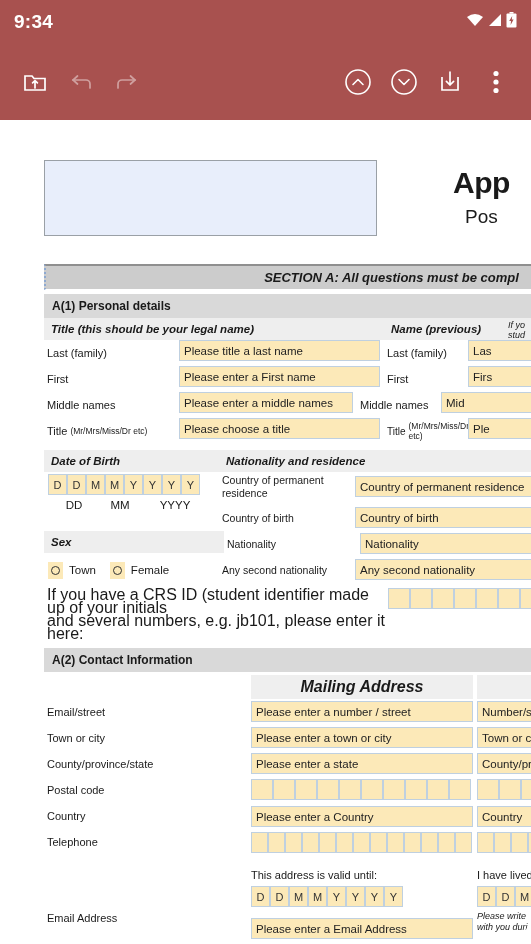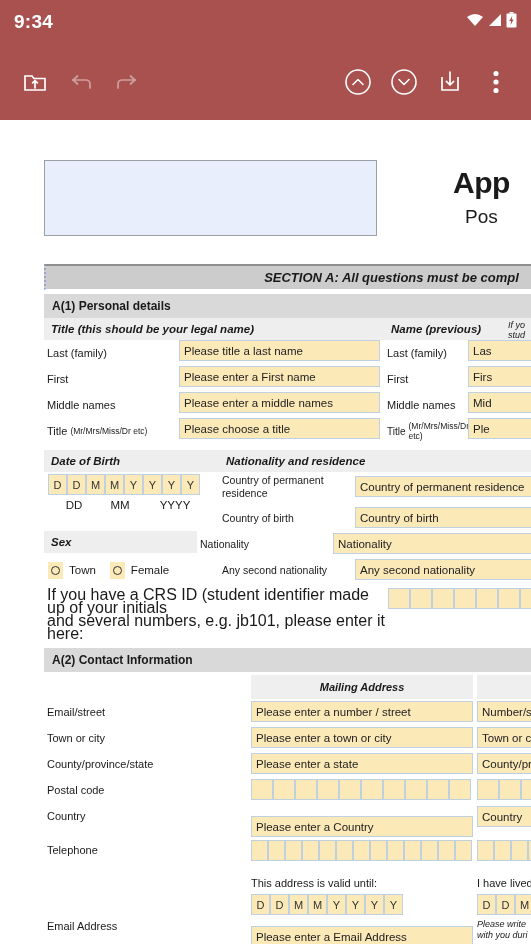--- a/index.html
+++ b/index.html
@@ -31,20 +31,21 @@
   .tb-btn { width: 46px; height: 46px; display: flex; align-items: center; justify-content: center; }
   .tb-spacer { flex: 1; }
   .tb-dis { opacity: .45; }
 
   
   .doc {
     position: relative;
     height: calc(944px - 120px);
     background: #ffffff;
     overflow: hidden;
+    border-radius: 31px;
   }
   .page {
     position: absolute;
     left: 0; top: 0;
     width: 760px;          
     padding: 40px 0 0 44px;
     font-size: 11px;
     color: #1a1a1a;
   }
 
@@ -132,21 +133,21 @@
   }
   .radio-lbl { font-size: 11.5px; }
 
   .note { font-size: 16px; line-height: 13px; }
   .ital { font-style: italic; font-size: 9px; line-height: 11px; }
 
   .dob-legend { display: flex; font-size: 11.5px; height: 20px; align-items: center; }
 
   .colhdr {
     background: #efefef;
-    font-style: italic; font-weight: bold; font-size: 11px;
+    font-style: italic; font-weight: bold; font-size: 16px;
     display: flex; align-items: center; justify-content: center;
     height: 24px;
   }
 </style>
 </head>
 <body>
 
 <div class="statusbar">
   <span class="clock">9:34</span>
   <span class="status-right">
@@ -271,21 +272,21 @@
         <div class="lbl" style="width:88px;padding-left:7px">First</div>
         <div class="fld" style="width:110px">Firs</div>
 
       </div>
 
       <div class="row">
         <div class="lbl" style="width:135px">
           <span>Middle names</span>
           <span class="small"></span>
         </div>
-        <div class="fld" style="width:201px">Please enter a middle names</div>
+        <div class="fld" style="width:174px">Please enter a middle names</div>
         <div class="lbl" style="width:88px;padding-left:7px">Middle names</div>
         <div class="fld" style="width:110px">Mid</div>
 
       </div>
 
       <div class="row">
         <div class="lbl" style="width:135px">
           <span>Title</span>
           <span class="small">(Mr/Mrs/Miss/Dr etc)</span>
         </div>
@@ -327,21 +328,21 @@
             <div class="fld" style="width:372px;margin-top:4px">Country of permanent residence</div>
           </div>
           <div class="row">
             <div class="lbl" style="width:136px;font-size:10.5px">Country of birth</div>
             <div class="fld" style="width:372px;margin-top:2px">Country of birth</div>
           </div>
         </div>
       </div>
 
       <div class="row">
-        <div class="cap" style="width:153px">Sex</div>
+        <div class="cap" style="width:180px">Sex</div>
         <div class="lbl" style="width:136px;font-size:10.5px">Nationality</div>
         <div class="fld" style="width:372px;margin-top:2px">Nationality</div>
       </div>
 
       <div class="row">
         <div style="width:175px;display:flex;align-items:center;gap:14px;padding-left:4px">
           <span class="radio-wrap">
             <span class="radio">
                 <i></i>
               </span>
@@ -421,21 +422,21 @@
         <div class="boxes" style="margin-top:2px;margin-left:4px">
           <div class="bx wide"></div>
           <div class="bx wide"></div>
           <div class="bx wide"></div>
 
         </div>
       </div>
 
       <div class="row">
         <div class="lbl" style="width:207px">Country</div>
-        <div class="fld" style="width:222px;margin-top:13px">Please enter a Country</div>
+        <div class="fld" style="width:222px;margin-top:3px">Please enter a Country</div>
         <div class="fld" style="width:260px;margin-top:3px;margin-left:4px">Country</div>
       </div>
 
       <div class="row" style="align-items:flex-start">
         <div class="lbl" style="width:207px">Telephone</div>
         <div class="boxes" style="width:222px;margin-top:3px">
           <div class="bx" style="width:17px"></div>
           <div class="bx" style="width:17px"></div>
           <div class="bx" style="width:17px"></div>
           <div class="bx" style="width:17px"></div>

